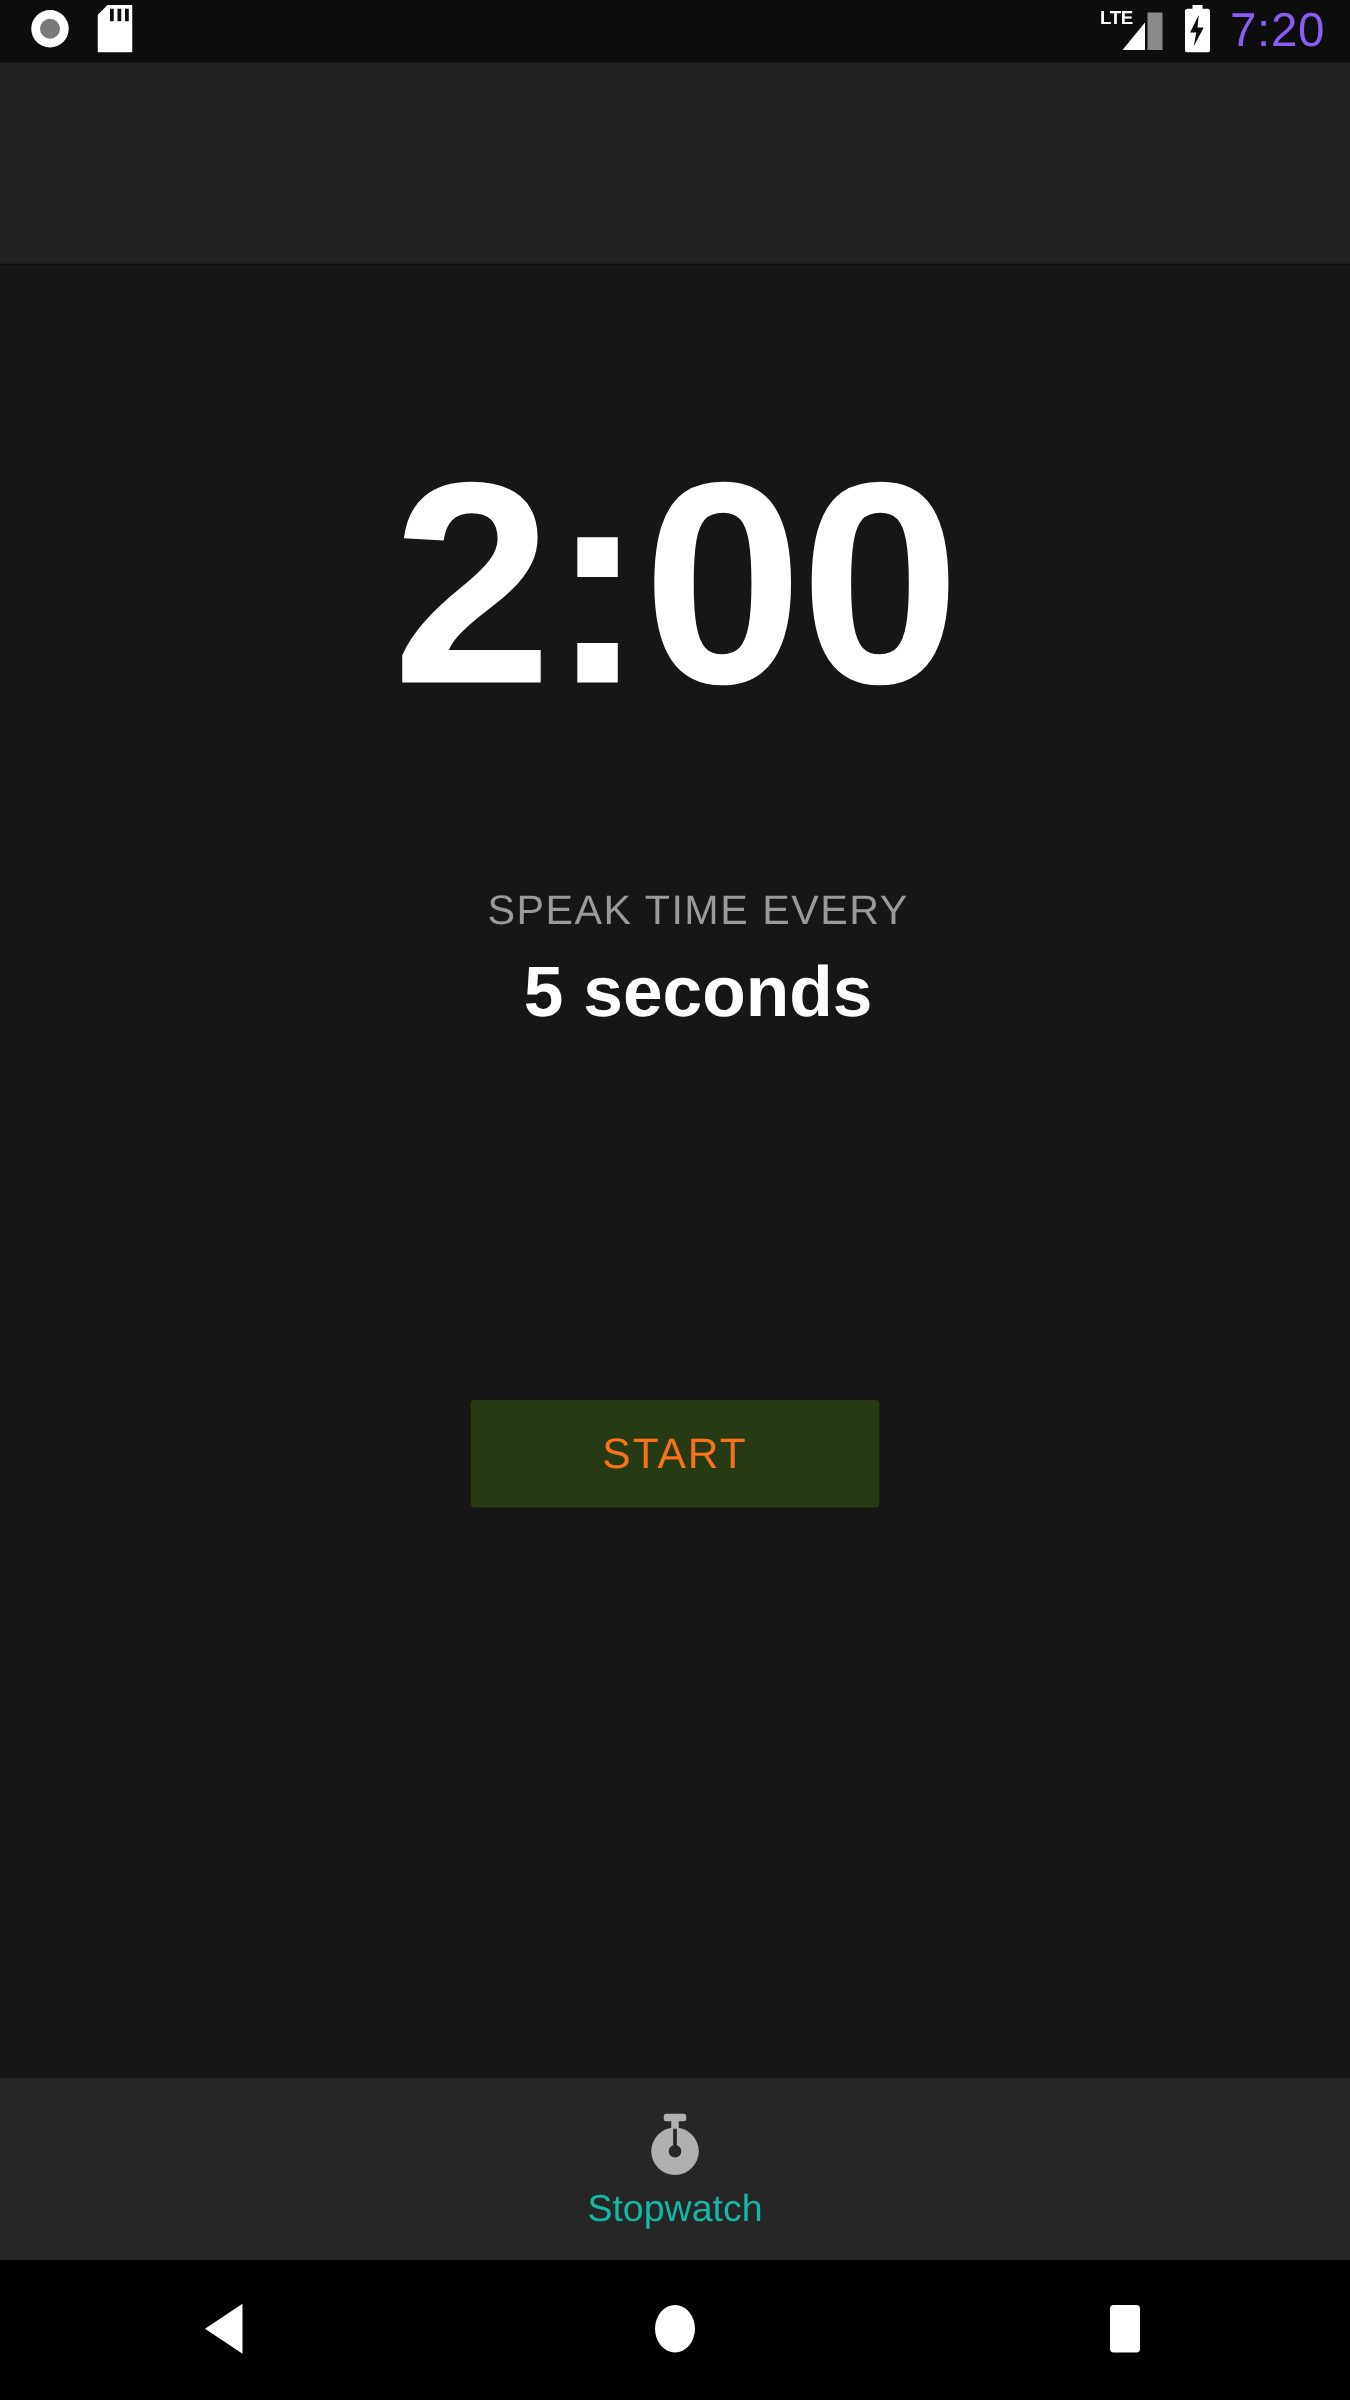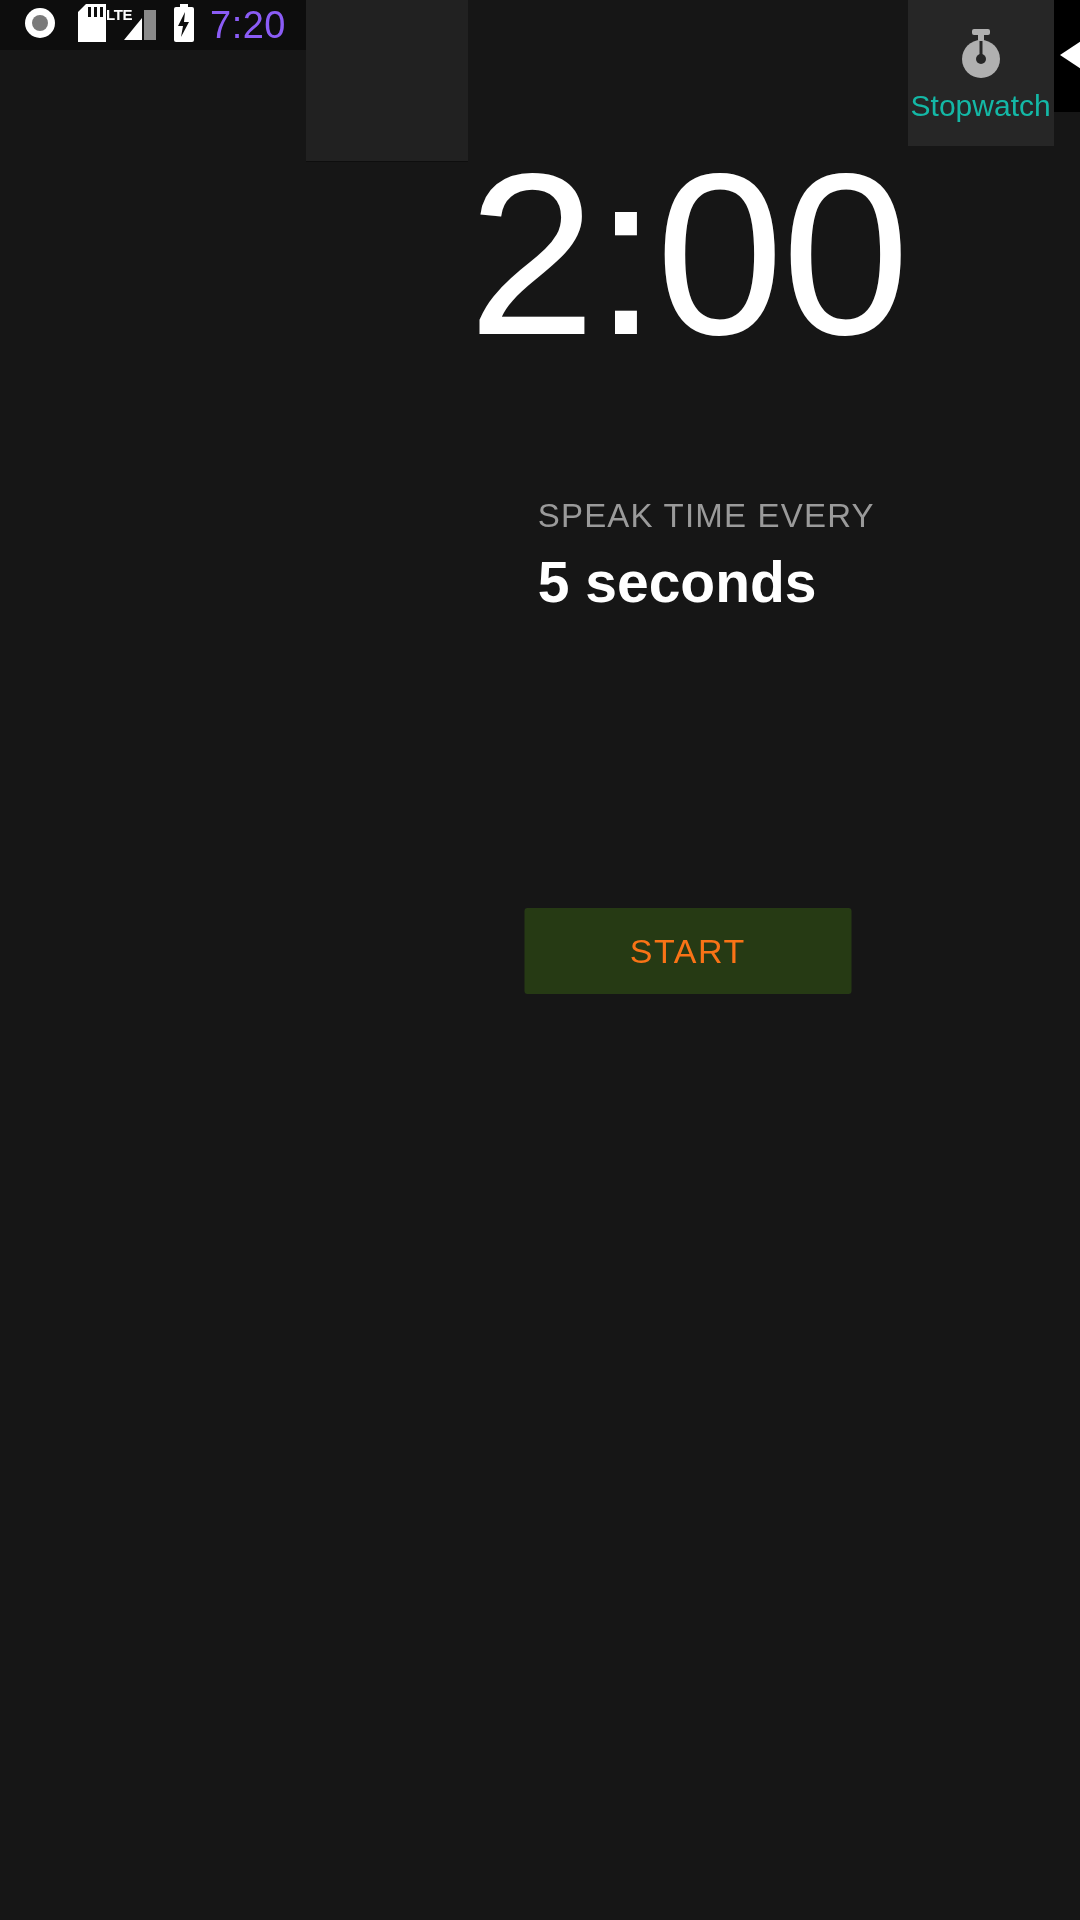--- a/index.html
+++ b/index.html
@@ -6,21 +6,21 @@
   html, body {
     width:1080px; height:1920px;
     background:#000;
     font-family:"Liberation Sans", sans-serif;
     overflow:hidden;
   }
   #screen {
     position:relative;
     width:1080px; height:1920px;
     background:#161616;
-    display:flex; flex-direction:row;
+    display:flex; flex-direction:column;
   }
 
   
   .status-bar {
     height:50px; flex:0 0 50px;
     background:#0d0d0d;
     display:flex; align-items:center;
     padding:0 20px 0 22px;
     color:#ffffff;
   }
@@ -48,27 +48,28 @@
   .content {
     flex:1 1 auto;
     position:relative;
     background:#161616;
     display:flex; flex-direction:column; align-items:center;
   }
   .timer-display {
     margin-top:140px;
     font-size:230px;
     line-height:1;
-    font-weight:400;
+    font-weight:700;
     color:#ffffff;
     letter-spacing:-2px;
     font-family:"Liberation Sans", sans-serif;
   }
   .speak-block {
     margin-top:128px;
+    text-align:center;
     margin-left:37px;
   }
   .speak-label {
     font-size:33px;
     color:#9a9a9a;
     letter-spacing:1.2px;
     line-height:1.1;
   }
   .speak-value {
     margin-top:16px;

